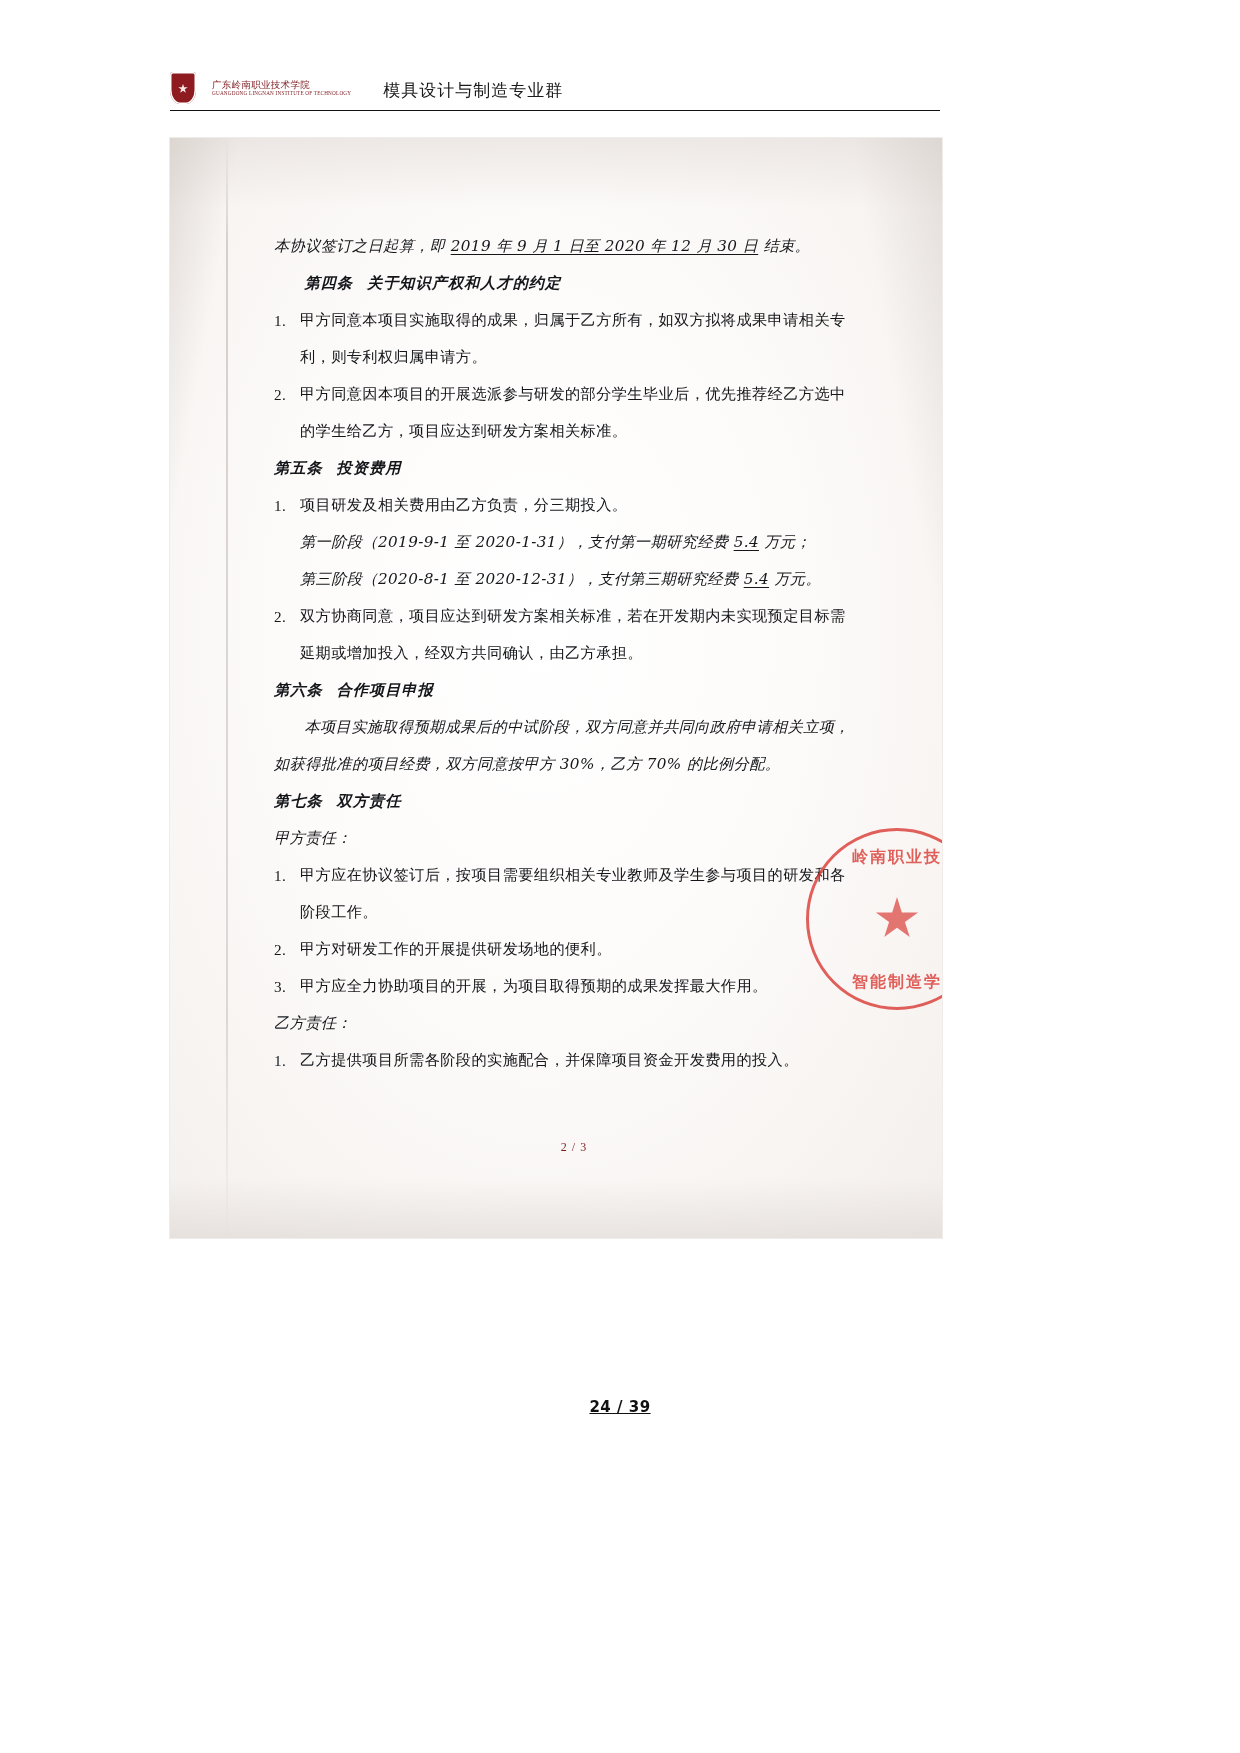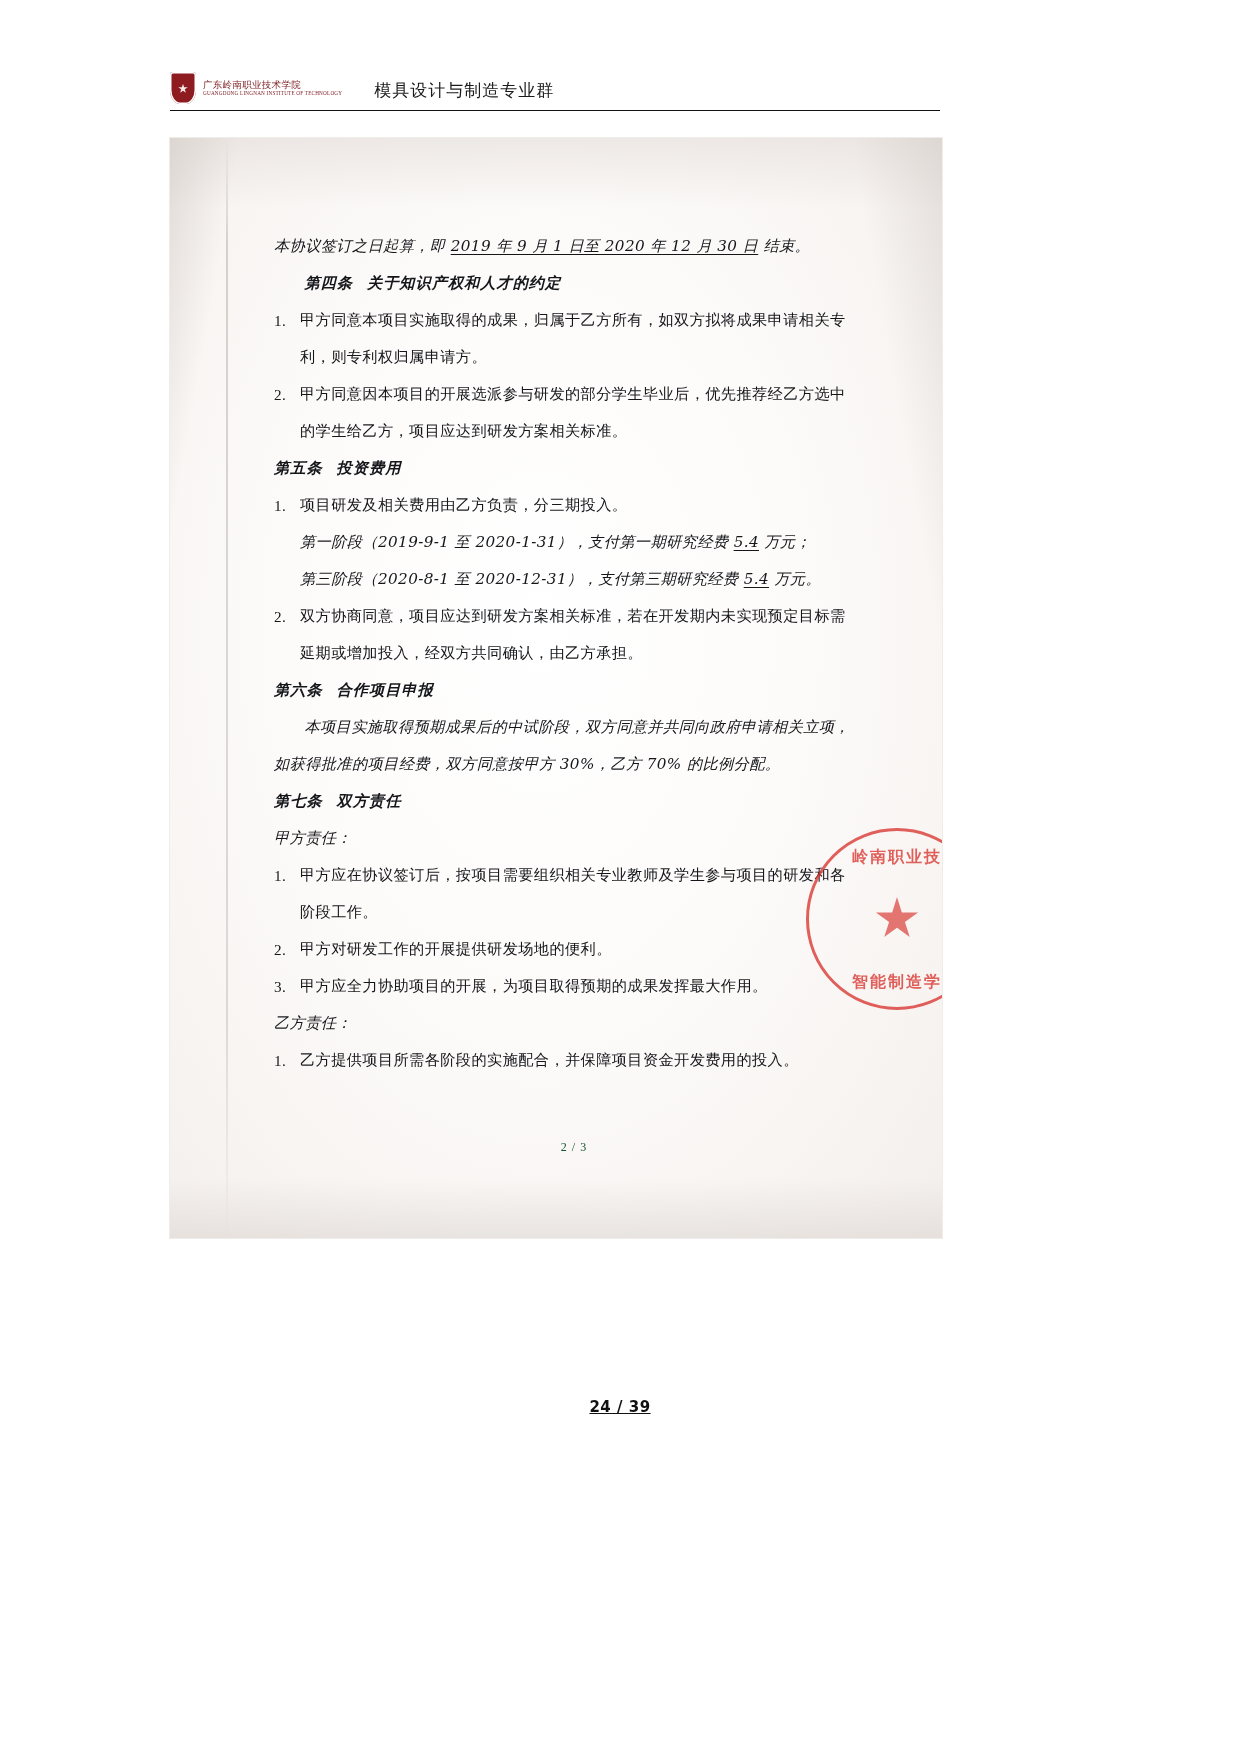--- a/index.html
+++ b/index.html
@@ -25,21 +25,21 @@
   }
   .header-row {
     display: flex;
     align-items: flex-end;
     gap: 8px;
     padding-bottom: 4px;
   }
   .logo {
     display: flex;
     align-items: center;
-    gap: 7px;
+    gap: 16px;
   }
   .logo-mark {
     width: 26px;
     height: 32px;
     background: #8d1b20;
     border-radius: 3px 3px 10px 10px / 3px 3px 14px 14px;
     position: relative;
     box-shadow: inset 0 0 0 1.5px #ffffff;
   }
   .logo-mark::after {
@@ -162,21 +162,21 @@
   }
   .heading .gap { display: inline-block; width: 14px; }
   .pagenum {
     position: absolute;
     left: 0;
     right: 0;
     top: 1002px;
     text-align: center;
     font-family: "Liberation Serif", serif;
     font-size: 12px;
-    color: #14532d;
+    color: #7f1d1d;
     letter-spacing: 1px;
     margin-left: 36px;
   }
 
   
   .stamp {
     position: absolute;
     border-radius: 50%;
     border: 3px solid #d9352f;
     color: #d9352f;

